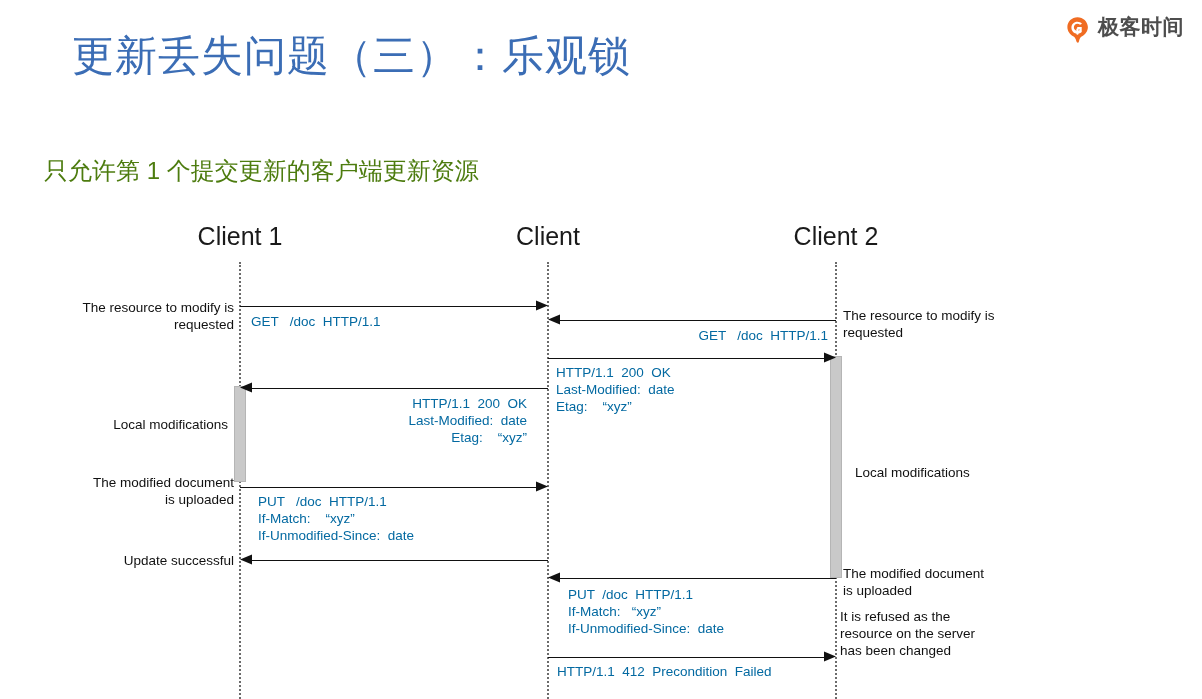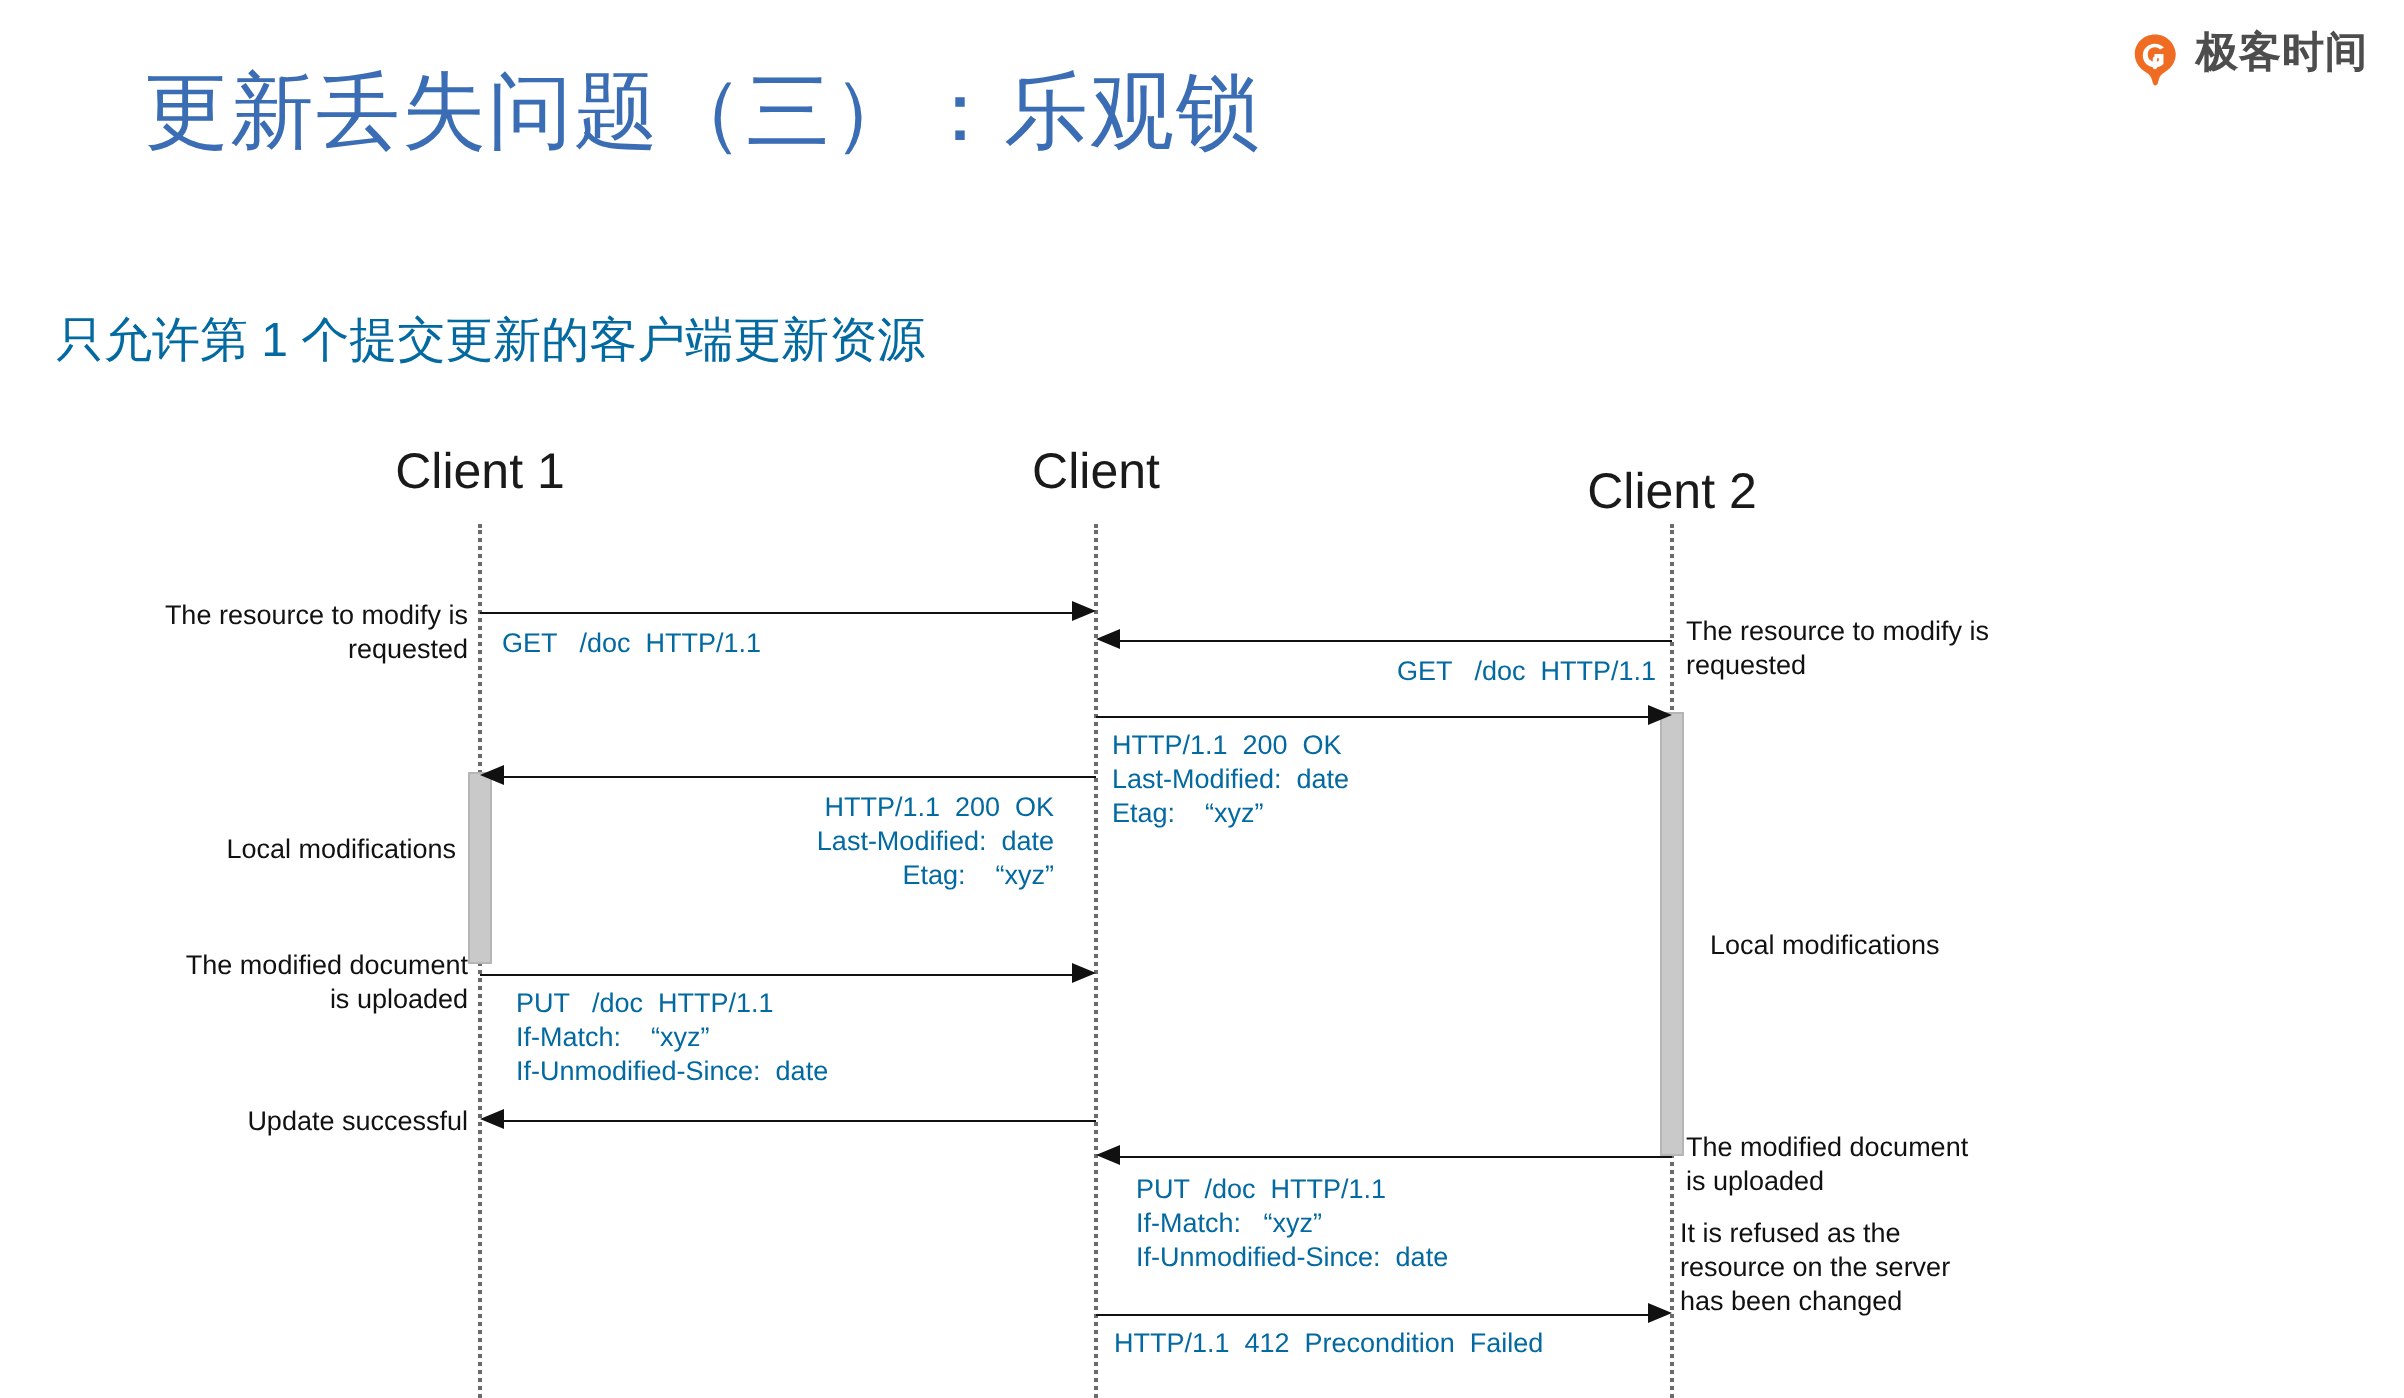--- a/index.html
+++ b/index.html
@@ -46,24 +46,24 @@
     font-size: 42px;
     color: #3b6db5;
     letter-spacing: 1px;
     white-space: nowrap;
     font-weight: normal;
     line-height: 1.1;
     margin-left: 44px;
   }
   #slide-subtitle {
     position: absolute;
-    left: 28px;
+    left: 44px;
     top: 158px;
     font-size: 24px;
-    color: #0369a1;
+    color: #4d7c0f;
     white-space: nowrap;
     font-weight: normal;
     line-height: 1.1;
   }
 
   
   #sequence-diagram {
     position: absolute;
     left: 0;
     top: 0;
@@ -156,21 +156,21 @@
   <span class="logo-text">极客时间</span>
 </div>
 
 <div id="slide-title">更新丢失问题（三）：乐观锁</div>
 <div id="slide-subtitle">只允许第 1 个提交更新的客户端更新资源</div>
 
 <div id="sequence-diagram">
 
   <div class="actor-label" style="left:240px; top:222px;">Client 1</div>
   <div class="actor-label" style="left:548px; top:222px;">Client</div>
-  <div class="actor-label" style="left:836px; top:232px;">Client 2</div>
+  <div class="actor-label" style="left:836px; top:222px;">Client 2</div>
 
   <div class="lifeline" style="left:240px; top:262px; height:437px;"></div>
   <div class="lifeline" style="left:548px; top:262px; height:437px;"></div>
   <div class="lifeline" style="left:836px; top:262px; height:437px;"></div>
 
   <div class="activation" style="left:240px; top:386px; height:96px;"></div>
   <div class="activation" style="left:836px; top:356px; height:222px;"></div>
 
   <div class="msg-line" style="left:240px; top:306px; width:296px;"></div>
   <div class="arrow-head right" style="left:536px; top:306px;"></div>

